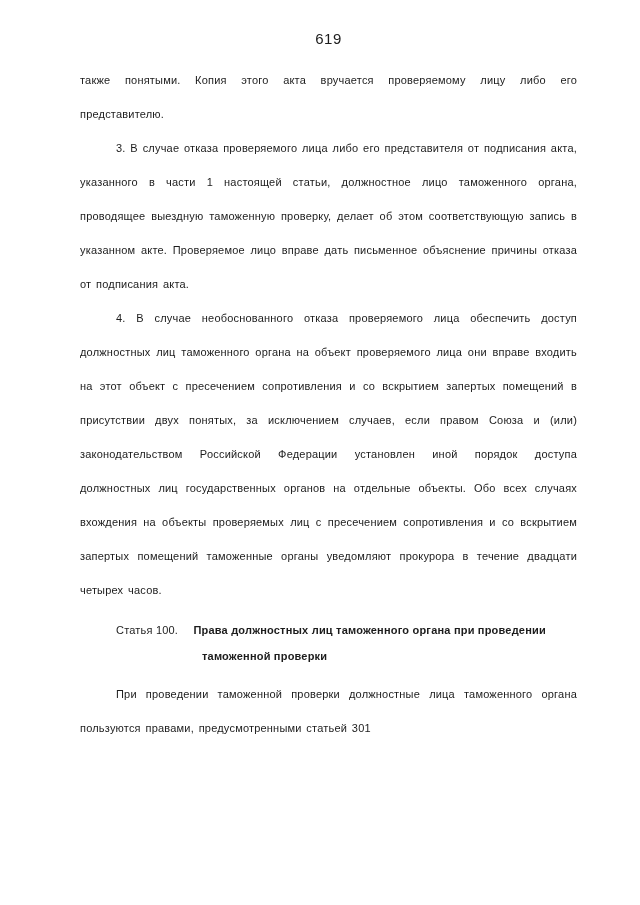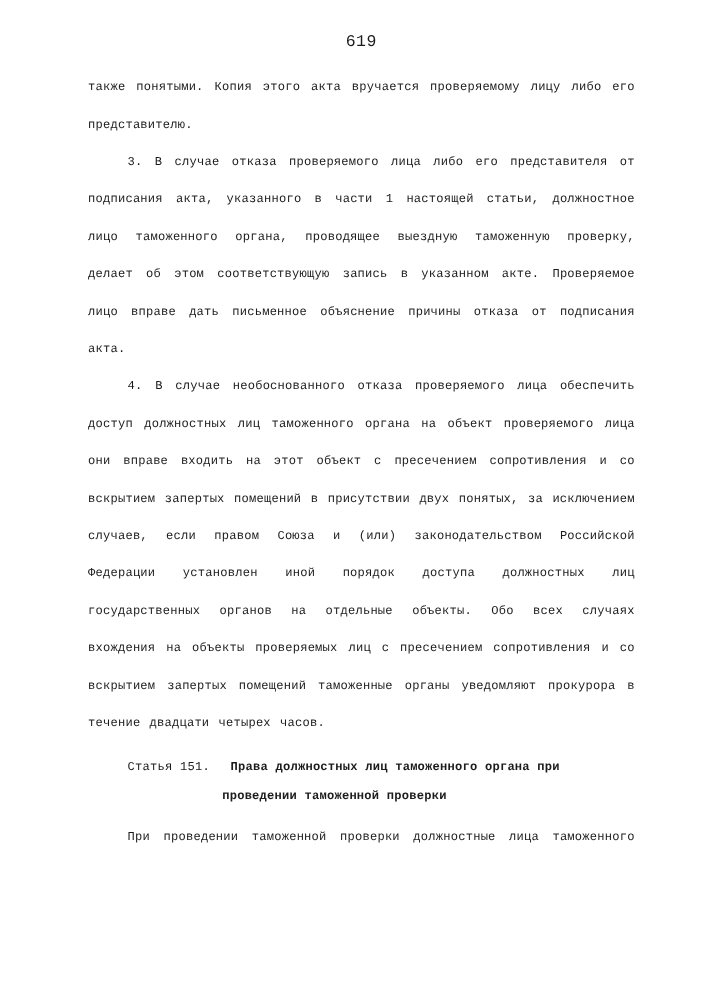--- a/index.html
+++ b/index.html
@@ -6,21 +6,21 @@
     margin: 0;
     padding: 0;
     background: #ffffff;
   }
   .page {
     position: relative;
     width: 640px;
     height: 789px;
     margin: 0 auto;
     background: #ffffff;
-    font-family: Liberation Mono, monospace;
+    font-family: Liberation Sans, sans-serif;
     color: #1c1c1c;
     box-sizing: border-box;
     padding: 30px 63px 0 80px;
     overflow: hidden;
   }
   .page-number {
     text-align: center;
     font-size: 15px;
     letter-spacing: 0.5px;
     margin: 0 0 16px 0;
@@ -64,21 +64,21 @@
 
   <div class="body-text">
 
     <p class="para no-indent">также понятыми. Копия этого акта вручается проверяемому лицу либо его представителю.</p>
 
     <p class="para">3. В случае отказа проверяемого лица либо его представителя от подписания акта, указанного в части 1 настоящей статьи, должностное лицо таможенного органа, проводящее выездную таможенную проверку, делает об этом соответствующую запись в указанном акте. Проверяемое лицо вправе дать письменное объяснение причины отказа от подписания акта.</p>
 
     <p class="para">4. В случае необоснованного отказа проверяемого лица обеспечить доступ должностных лиц таможенного органа на объект проверяемого лица они вправе входить на этот объект с пресечением сопротивления и со вскрытием запертых помещений в присутствии двух понятых, за исключением случаев, если правом Союза и (или) законодательством Российской Федерации установлен иной порядок доступа должностных лиц государственных органов на отдельные объекты. Обо всех случаях вхождения на объекты проверяемых лиц с пресечением сопротивления и со вскрытием запертых помещений таможенные органы уведомляют прокурора в течение двадцати четырех часов.</p>
 
     <p class="article-heading">
-      <span class="article-label">Статья 151.</span>
+      <span class="article-label">Статья 100.</span>
       <span class="article-title">Права должностных лиц таможенного органа при проведении таможенной проверки</span>
     </p>
 
     <p class="para">При проведении таможенной проверки должностные лица таможенного органа пользуются правами, предусмотренными статьей 301</p>
 
   </div>
 
 </div>
 
 </body></html>

